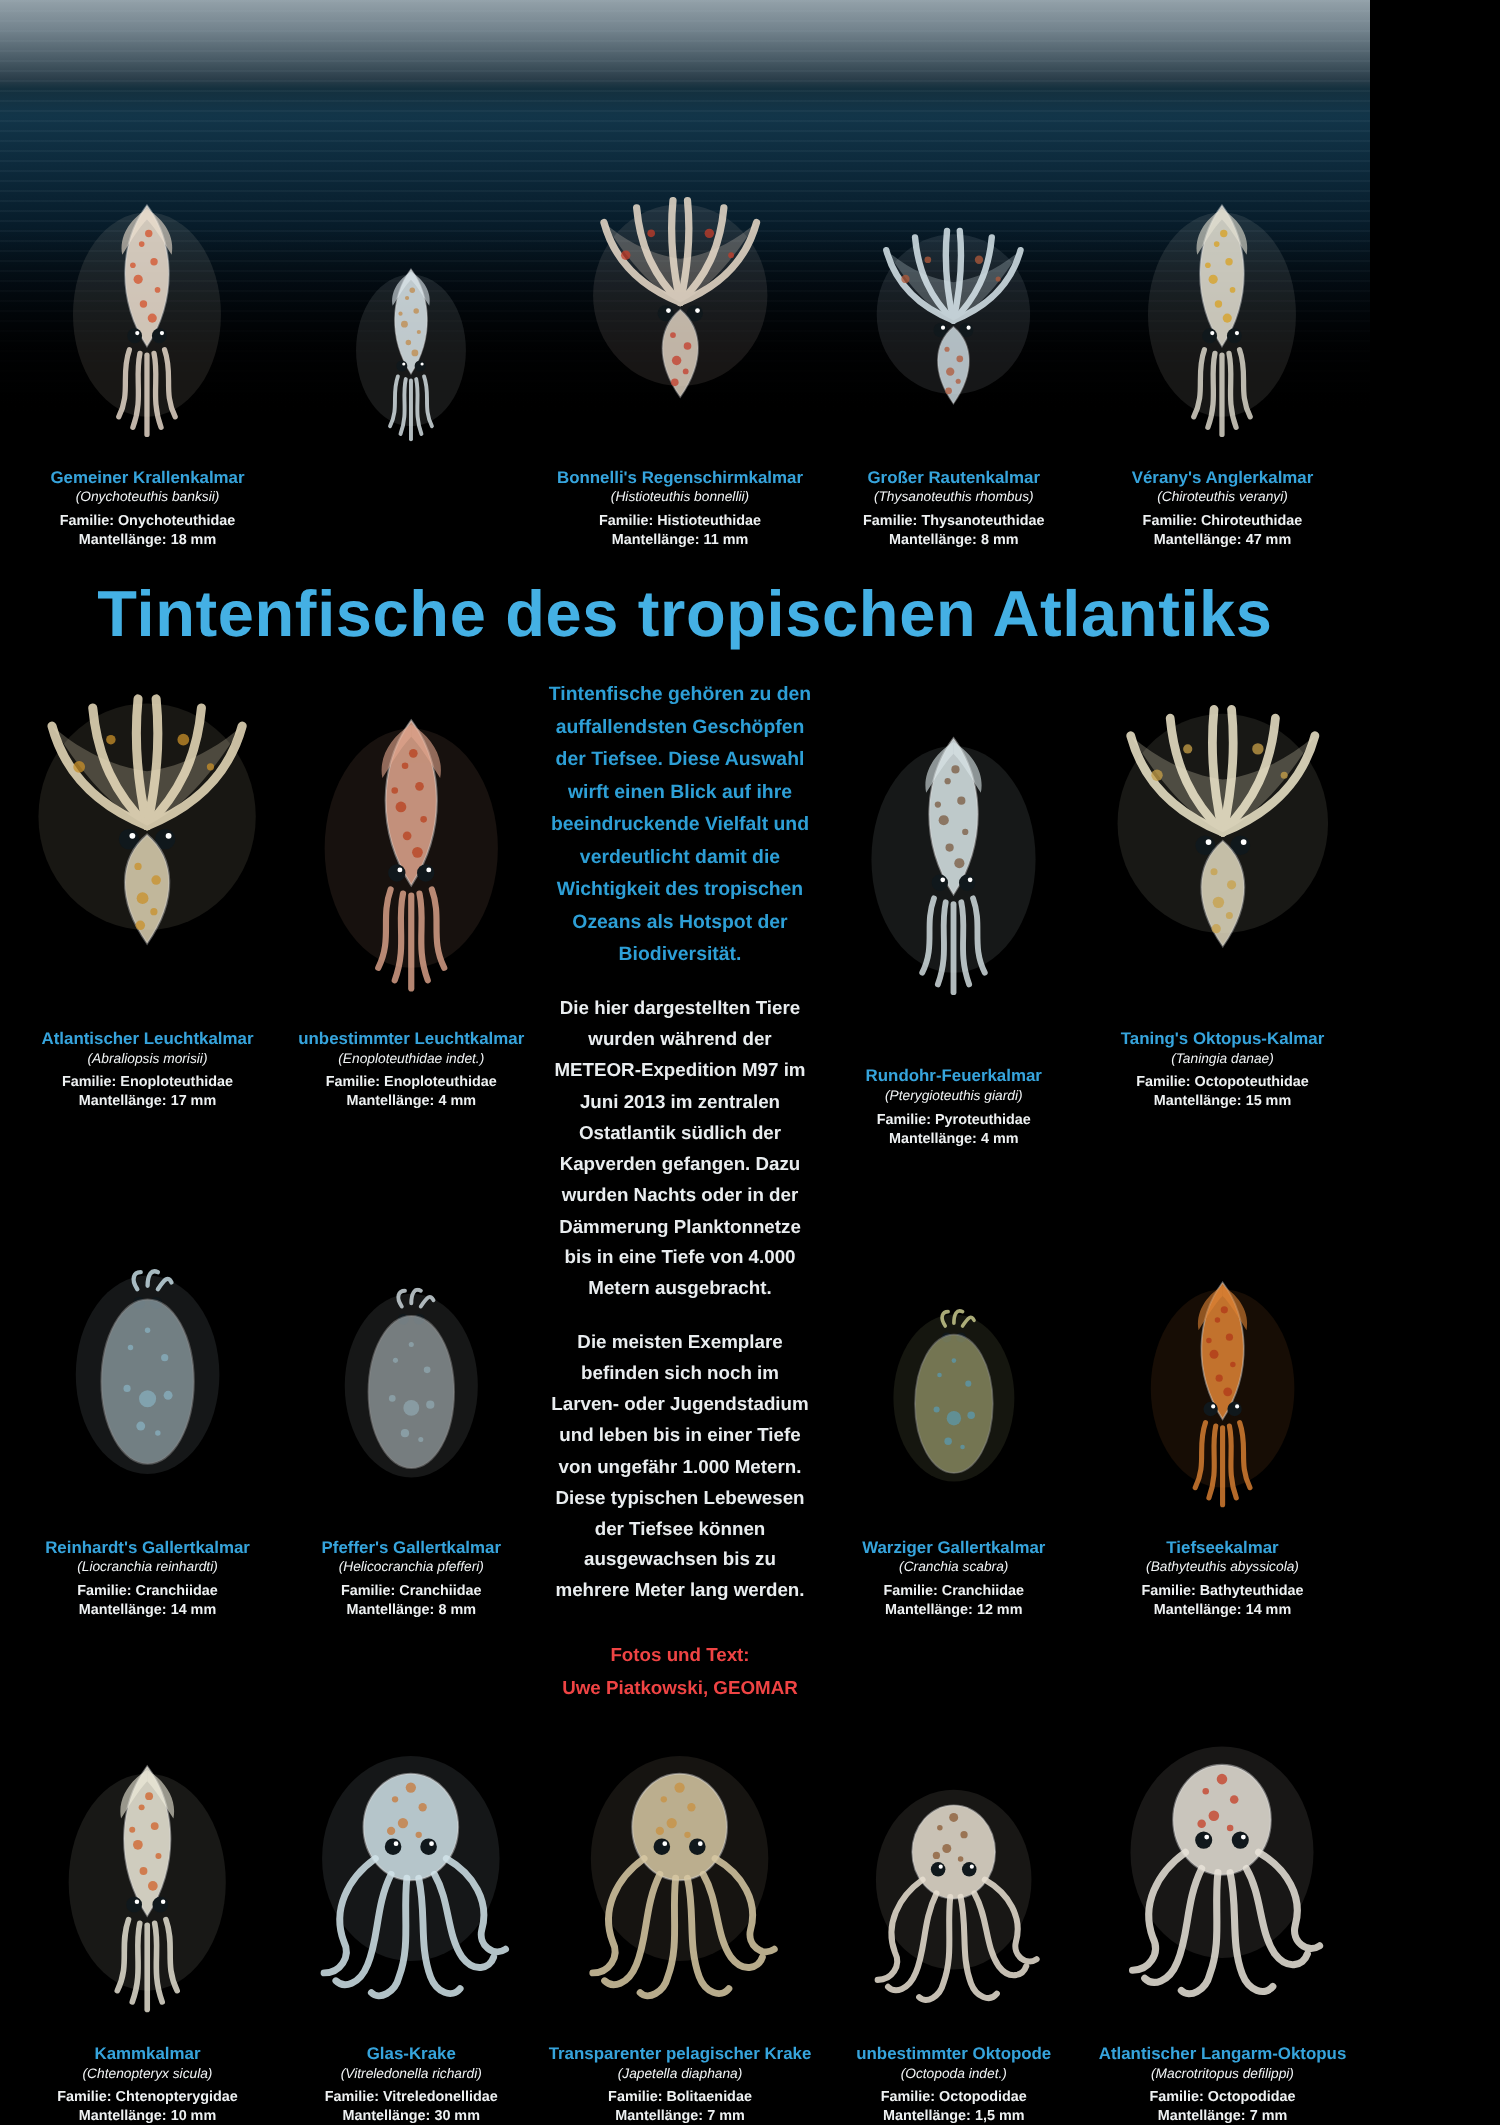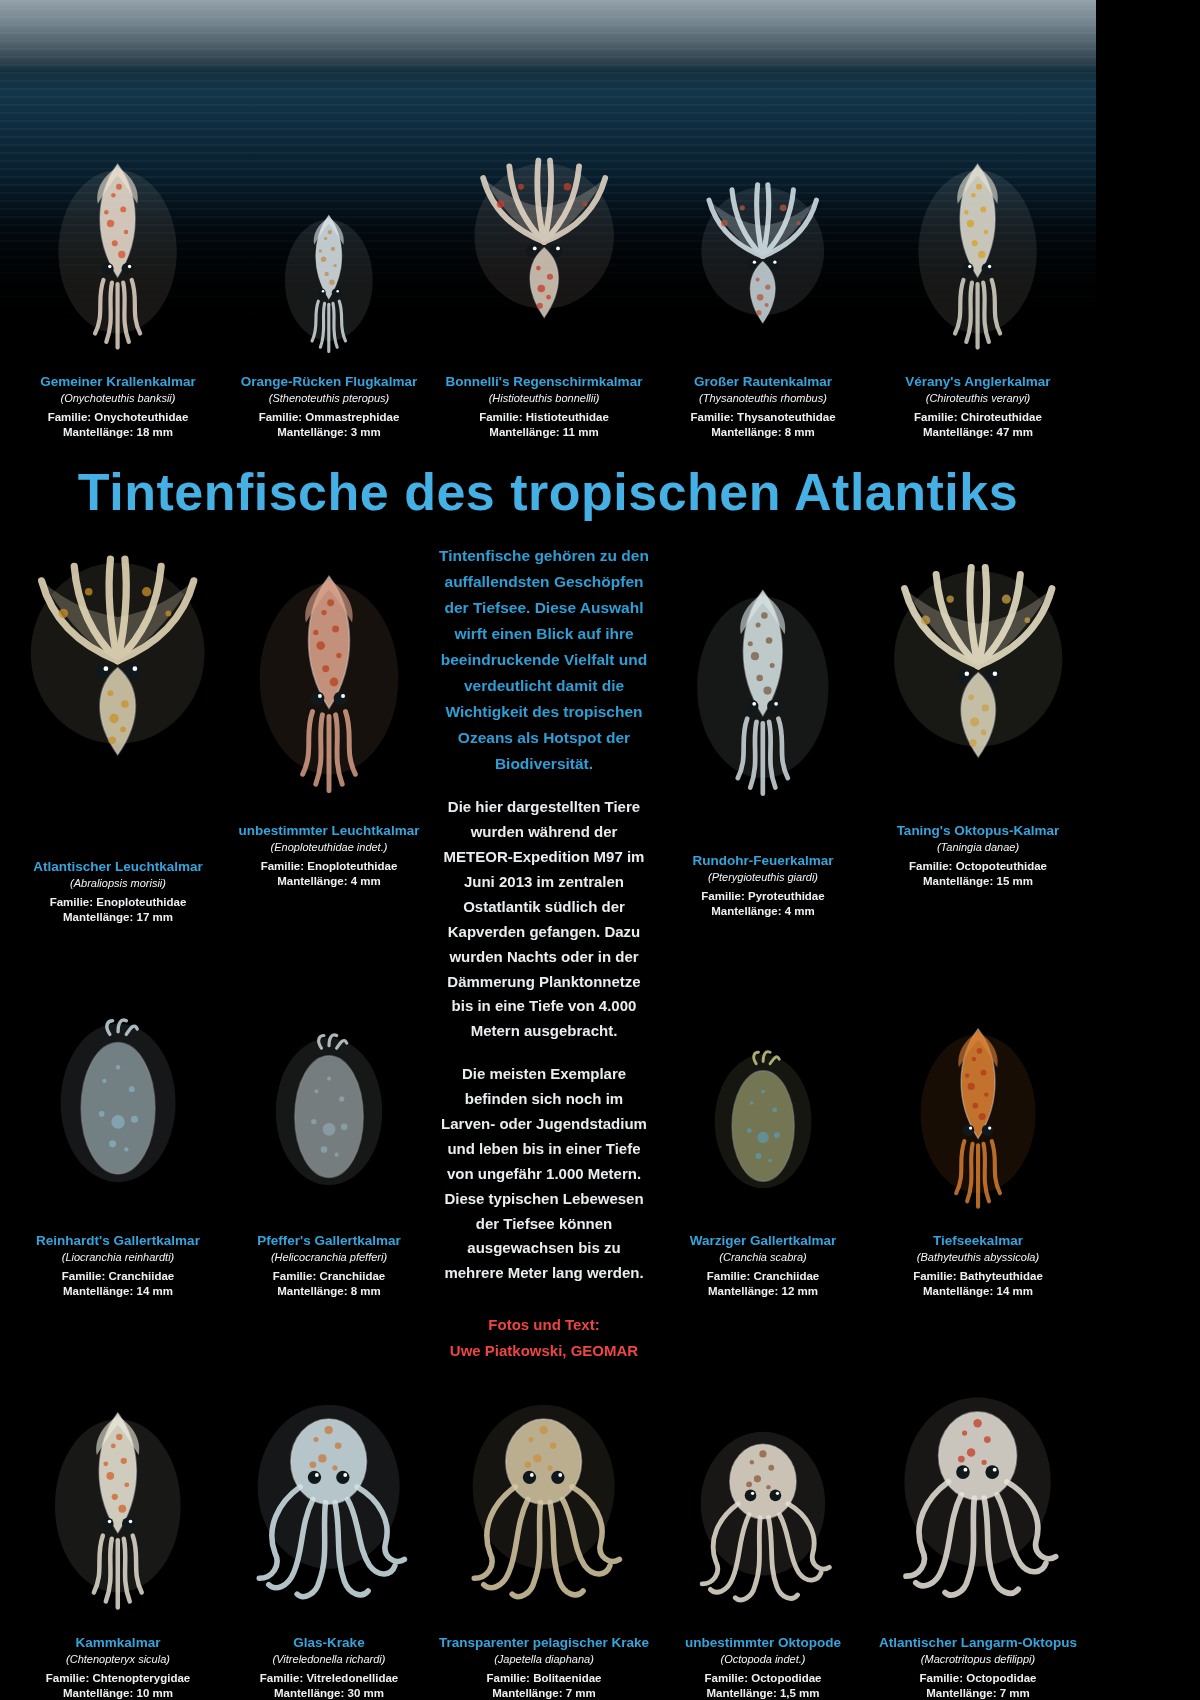--- a/index.html
+++ b/index.html
@@ -101,26 +101,20 @@
                 <circle cx="68.5" cy="80.5" r="1.2" fill="#fff"></circle>
                 <g stroke="#dde8ec" stroke-width="3" fill="none" opacity="0.8" stroke-linecap="round">
                   <path d="M50 90 C45 104 51 114 44 128"></path>
                   <path d="M56 92 C53 106 58 118 52 134"></path>
                   <path d="M60 93 C60 108 60 122 60 138"></path>
                   <path d="M64 92 C67 106 62 118 68 134"></path>
                   <path d="M70 90 C75 104 69 114 76 128"></path>
                 </g>
               </svg>
             </div>
-            <div class="sp-label">
-              <div class="sp-name">Orange-Rücken Flugkalmar</div>
-              <div class="sp-latin">(Sthenoteuthis pteropus)</div>
-              <div class="sp-family">Familie: Ommastrephidae</div>
-              <div class="sp-length">Mantellänge: 3 mm</div>
-            </div>
           </div>
           <div class="sp-cell">
             <div class="sp-photo ph-r1">
               <svg viewBox="0 0 120 150" style="height:100%;display:block" xmlns="http://www.w3.org/2000/svg">
                 <ellipse cx="60" cy="62" rx="48" ry="50" fill="#eadcca" opacity="0.10"></ellipse>
                 <path d="M18 22 C32 44 44 58 60 66 C76 58 88 44 102 22 C88 34 74 40 60 42 C46 40 32 34 18 22 Z" fill="#eadcca" opacity="0.25"></path>
                 <g stroke="#eadcca" stroke-width="4" fill="none" opacity="0.85" stroke-linecap="round">
                   <path d="M60 66 C40 58 24 44 18 22"></path>
                   <path d="M60 66 C46 52 38 36 36 14"></path>
                   <path d="M60 66 C56 48 54 30 56 10"></path>
@@ -230,21 +224,21 @@
     <section class="mid-grid">
       <div class="ct">
         <p class="intro">Tintenfische gehören zu den auffallendsten Geschöpfen der Tiefsee. Diese Auswahl wirft einen Blick auf ihre beeindruckende Vielfalt und verdeutlicht damit die Wichtigkeit des tropischen Ozeans als Hotspot der Biodiversität.</p>
         <p class="para">Die hier dargestellten Tiere wurden während der METEOR-Expedition M97 im Juni 2013 im zentralen Ostatlantik südlich der Kapverden gefangen. Dazu wurden Nachts oder in der Dämmerung Planktonnetze bis in eine Tiefe von 4.000 Metern ausgebracht.</p>
         <p class="para">Die meisten Exemplare befinden sich noch im Larven- oder Jugendstadium und leben bis in einer Tiefe von ungefähr 1.000 Metern. Diese typischen Lebewesen der Tiefsee können ausgewachsen bis zu mehrere Meter lang werden.</p>
         <p class="credit">
           <span>Fotos und Text:</span><br>
           <span>Uwe Piatkowski, GEOMAR</span>
         </p>
       </div>
-    <div class="sp-cell" style="grid-area: 1 / 1; gap: 36px;">
+    <div class="sp-cell" style="grid-area: 1 / 1;">
           <div class="sp-photo ph-r2">
             <svg viewBox="0 0 120 150" style="height:95%;display:block" xmlns="http://www.w3.org/2000/svg">
               <ellipse cx="60" cy="62" rx="48" ry="50" fill="#ecdfbe" opacity="0.10"></ellipse>
               <path d="M18 22 C32 44 44 58 60 66 C76 58 88 44 102 22 C88 34 74 40 60 42 C46 40 32 34 18 22 Z" fill="#ecdfbe" opacity="0.25"></path>
               <g stroke="#ecdfbe" stroke-width="4" fill="none" opacity="0.85" stroke-linecap="round">
                 <path d="M60 66 C40 58 24 44 18 22"></path>
                 <path d="M60 66 C46 52 38 36 36 14"></path>
                 <path d="M60 66 C56 48 54 30 56 10"></path>
                 <path d="M60 66 C64 48 66 30 64 10"></path>
                 <path d="M60 66 C74 52 82 36 84 14"></path>

